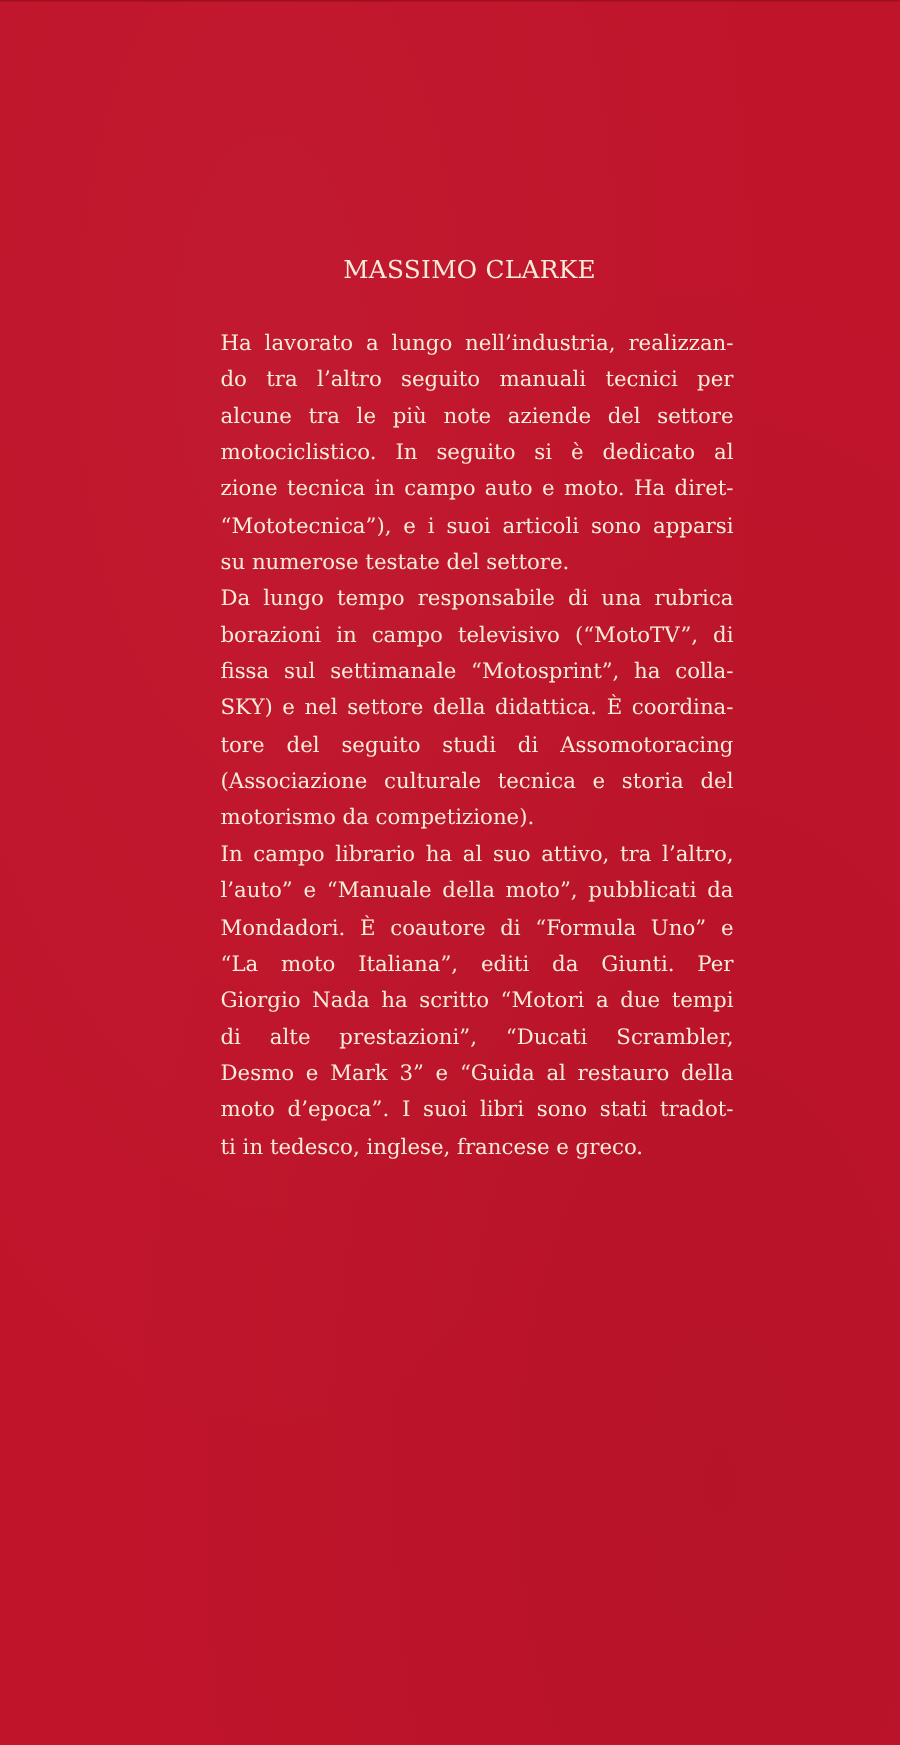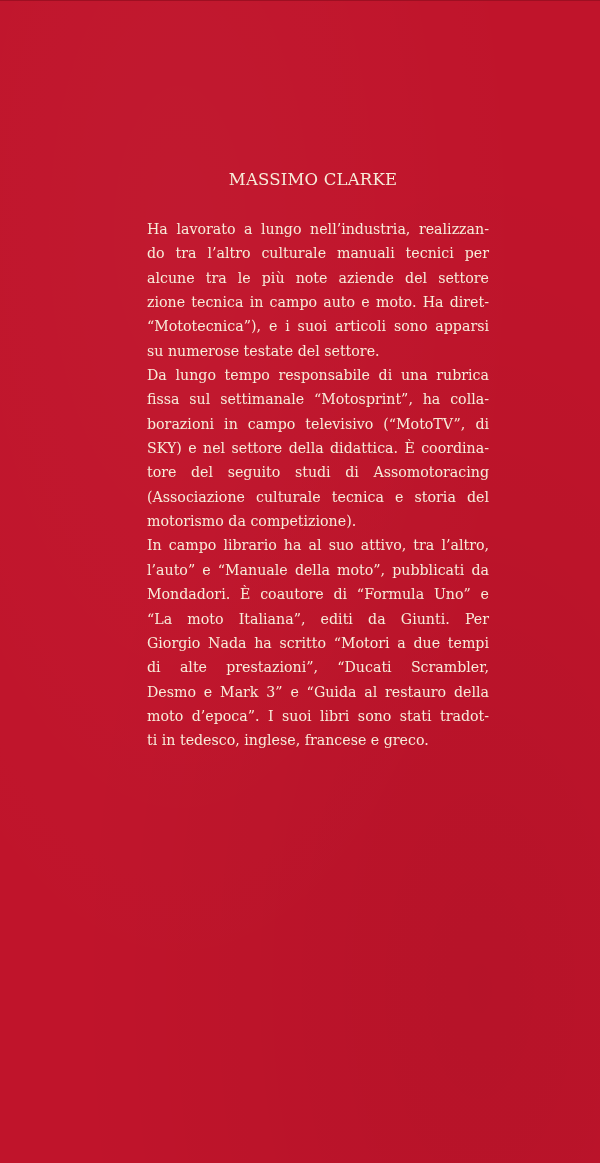--- a/index.html
+++ b/index.html
@@ -71,31 +71,32 @@
 
 <div class="cover">
   <div class="top-edge"></div>
 
   <h1 class="author-title">MASSIMO CLARKE</h1>
 
   <div class="bio">
 
     <div>
       <span class="line">Ha lavorato a lungo nell’industria, realizzan-</span>
-      <span class="line">do tra l’altro culturale manuali tecnici per</span>
+      <span class="line">do tra l’altro seguito manuali tecnici per</span>
       <span class="line">alcune tra le più note aziende del settore</span>
+      <span class="line">motociclistico.  In seguito si è dedicato al</span>
       <span class="line">zione tecnica in campo auto e moto.  Ha diret-</span>
       <span class="line">“Mototecnica”), e i suoi articoli sono apparsi</span>
       <span class="line last">su numerose testate del settore.</span>
     </div>
 
     <div>
       <span class="line">Da lungo tempo responsabile di una rubrica</span>
+      <span class="line">borazioni in campo televisivo (“MotoTV”, di</span>
       <span class="line">fissa sul settimanale “Motosprint”, ha colla-</span>
-      <span class="line">borazioni in campo televisivo (“MotoTV”, di</span>
       <span class="line">SKY) e nel settore della didattica. È coordina-</span>
       <span class="line">tore del seguito studi di Assomotoracing</span>
       <span class="line">(Associazione culturale tecnica e storia del</span>
       <span class="line last">motorismo da competizione).</span>
     </div>
 
     <div>
       <span class="line">In campo librario ha al suo attivo, tra l’altro,</span>
       <span class="line">l’auto” e “Manuale della moto”, pubblicati da</span>
       <span class="line">Mondadori. È coautore di “Formula Uno” e</span>

